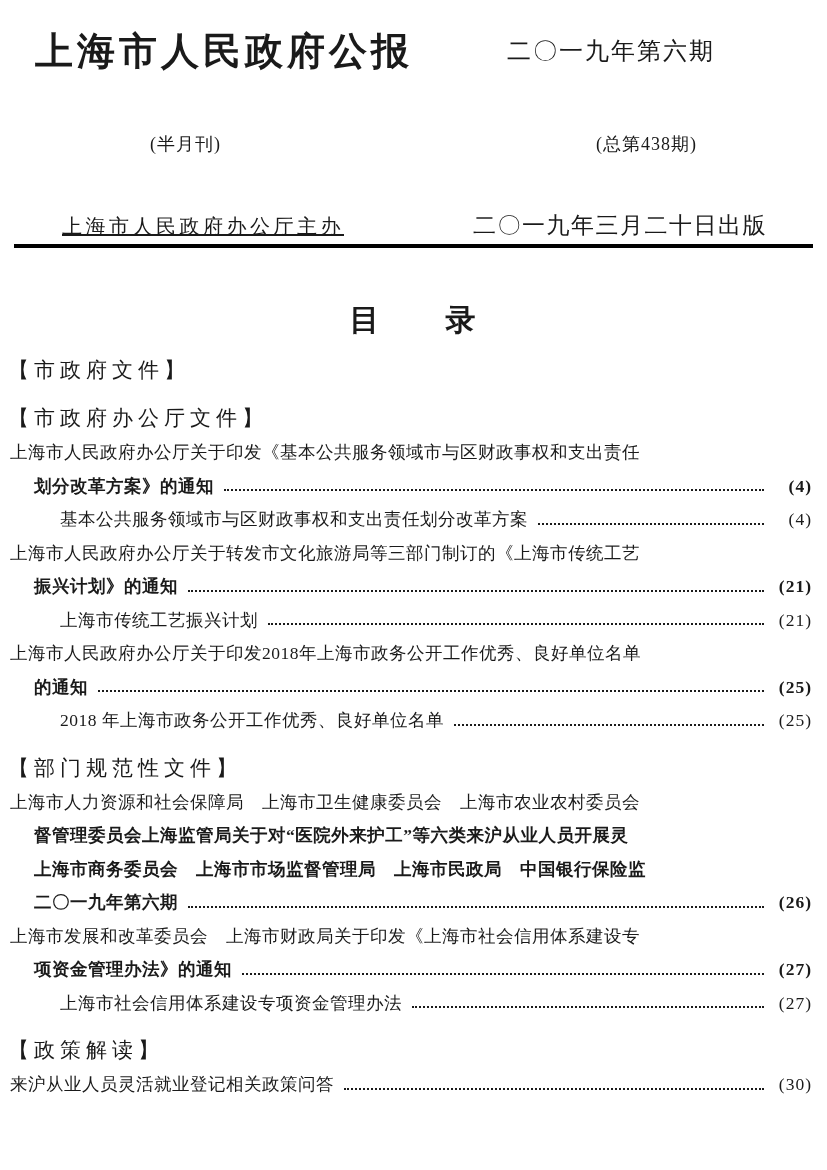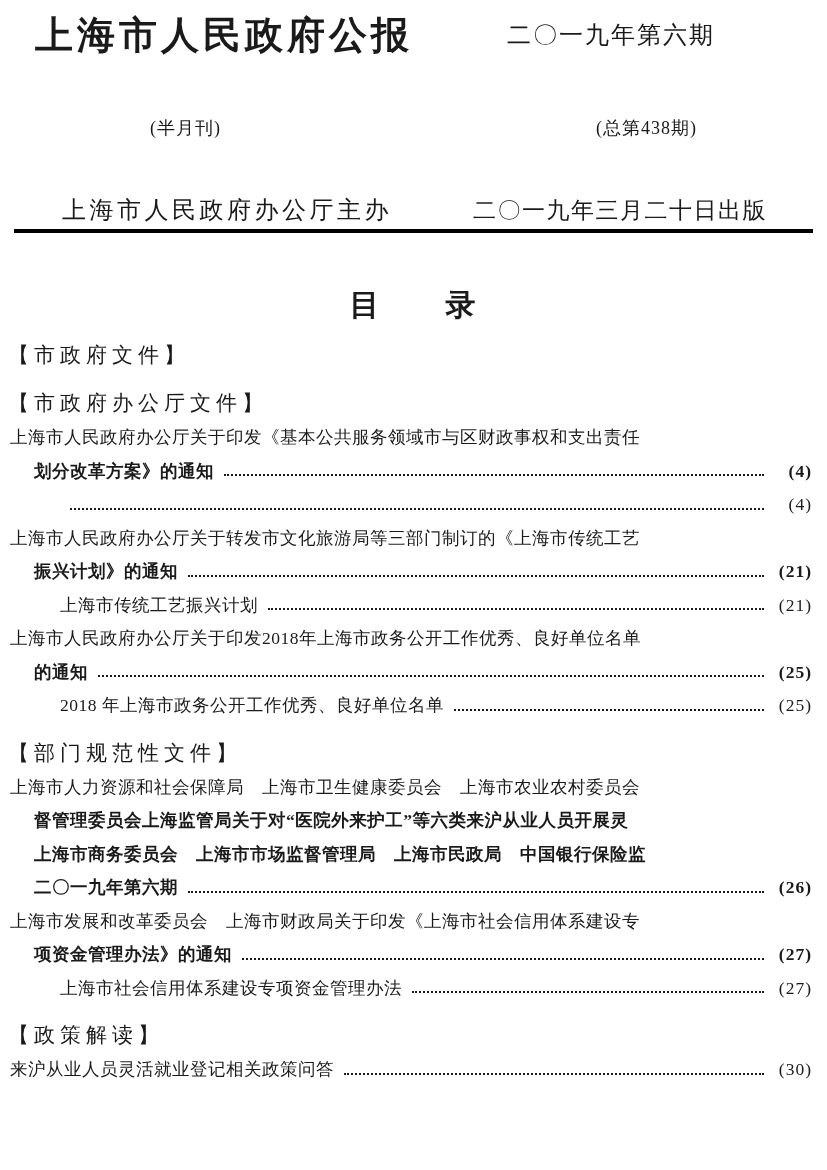--- a/index.html
+++ b/index.html
@@ -11,21 +11,21 @@
     background: #ffffff;
     color: #1a1a1a;
     font-family: "Liberation Serif", "DejaVu Serif", serif;
     overflow: hidden;
     box-sizing: border-box;
   }
 
   
   .h-row { display: flex; justify-content: space-between; align-items: baseline; }
   .h-row1 {
-    margin-top: 12px;
+    margin-top: 28px;
     padding-left: 35px;
     padding-right: 112px;
     align-items: center;
   }
   .masthead-title {
     font-size: 38px;
     font-weight: bold;
     letter-spacing: 4px;
     line-height: 46px;
     white-space: nowrap;
@@ -43,21 +43,21 @@
     font-size: 18px;
     line-height: 28px;
     letter-spacing: 1px;
   }
   .h-row3 {
     margin-top: 54px;
     padding-left: 62px;
     padding-right: 60px;
     line-height: 28px;
   }
-  .publisher { font-size: 24px; letter-spacing: 3.5px; white-space: nowrap; }
+  .publisher { font-size: 20px; letter-spacing: 3.5px; white-space: nowrap; text-decoration: underline; }
   .pubdate  { font-size: 23px; letter-spacing: 1.5px; white-space: nowrap; text-align: right; }
 
   .rule {
     margin: 4px 14px 0 14px;
     height: 4px;
     background: #000;
   }
 
   
   .toc-title {
@@ -139,20 +139,21 @@
 
     <div class="trow r0">
       <span class="ttext">上海市人民政府办公厅关于印发《基本公共服务领域市与区财政事权和支出责任</span>
     </div>
     <div class="trow r1">
       <span class="ttext">划分改革方案》的通知</span>
       <span class="leader"></span>
       <span class="tpage">(4)</span>
     </div>
     <div class="trow r2">
+      <span class="ttext">基本公共服务领域市与区财政事权和支出责任划分改革方案</span>
       <span class="leader"></span>
       <span class="tpage">(4)</span>
     </div>
 
     <div class="trow r0">
       <span class="ttext">上海市人民政府办公厅关于转发市文化旅游局等三部门制订的《上海市传统工艺</span>
     </div>
     <div class="trow r1">
       <span class="ttext">振兴计划》的通知</span>
       <span class="leader"></span>

